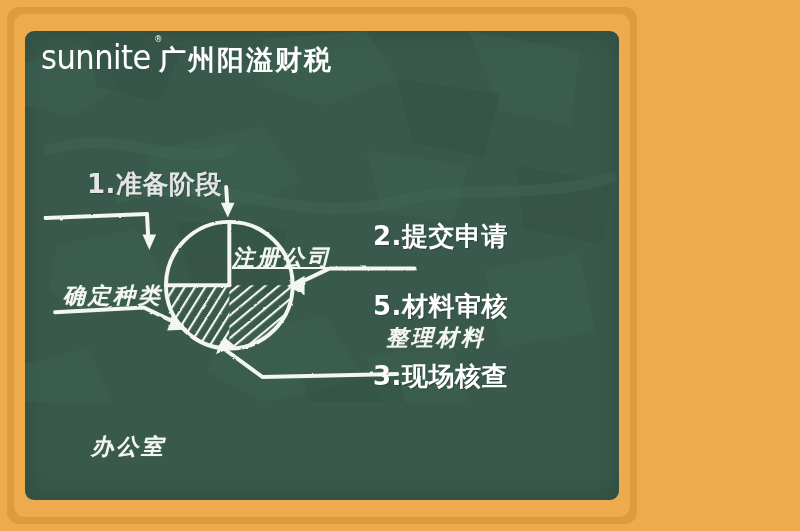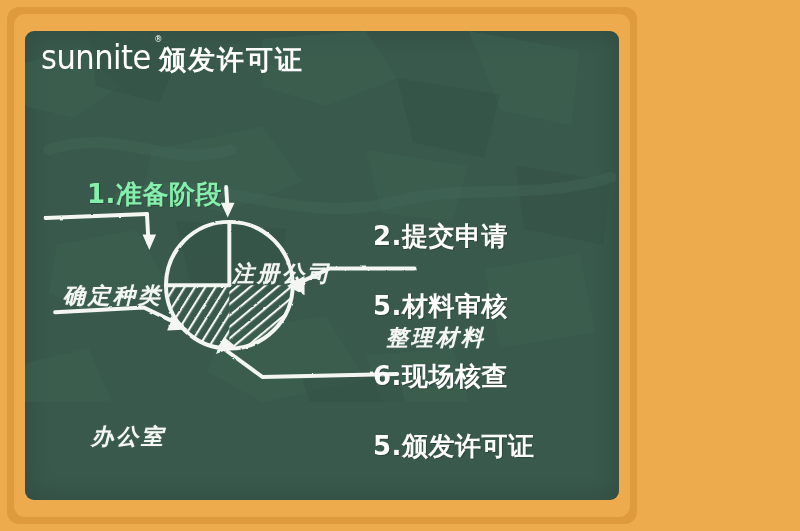--- a/index.html
+++ b/index.html
@@ -59,22 +59,22 @@
   .brand-cn{
     font-size:27px;line-height:34px;
     font-weight:700;
     color:#ffffff;
     letter-spacing:2px;
     font-family:"DejaVu Sans",sans-serif;
   }
 
   
   .heading-1{
-    position:absolute;left:62px;top:146px;
-    font-size:26px;font-weight:700;color:#86efac;
+    position:absolute;left:62px;top:136px;
+    font-size:26px;font-weight:700;color:#e5e5e5;
     letter-spacing:.5px;
     text-shadow:1px 1px 0 rgba(0,0,0,.22);
     font-family:"DejaVu Sans",sans-serif;
   }
 
   
   .steps{
     position:absolute;right:16px;top:188px;
     width:230px;
     display:flex;flex-direction:column;
@@ -95,24 +95,24 @@
     position:absolute;
     color:#f4f6f2;
     font-family:"DejaVu Serif",serif;
     font-weight:700;
     font-style:italic;
     font-size:22px;
     letter-spacing:3px;
     white-space:nowrap;
     text-shadow:0 0 1px rgba(255,255,255,.5);
   }
-  .c-zhuce{left:207px;top:228px;}
+  .c-zhuce{left:207px;top:212px;text-decoration:underline;}
   .c-queding{left:38px;top:250px;}
   .c-zhengli{left:361px;top:292px;}
-  .c-bangongshi{left:66px;top:391px;}
+  .c-bangongshi{left:66px;top:401px;}
   .c-xiaofang{left:305px;top:425px;}
 
   
   .draw{position:absolute;inset:0;pointer-events:none;}
 </style>
 </head>
 <body>
 
 <div id="stage">
 
@@ -146,21 +146,21 @@
         <path d="M120,210 C230,170 330,250 470,215 C560,192 640,215 740,185"></path>
         <path d="M30,150 C120,120 180,175 260,150"></path>
       </g>
     </svg>
 
     <div class="brand">
       <span class="brand-mark">
         <span>sunnite</span>
         <span class="brand-reg">®</span>
       </span>
-      <span class="brand-cn">颁发许可证</span>
+      <span class="brand-cn">广州阳溢财税</span>
     </div>
 
     <div class="heading-1">1.准备阶段</div>
 
     <svg class="draw" viewBox="0 0 750 469">
       <defs>
 
         <pattern id="hatchA" width="11" height="11" patternTransform="rotate(50)" patternUnits="userSpaceOnUse">
           <line x1="0" y1="0" x2="0" y2="11" stroke="#f4f6f2" stroke-width="5.5"></line>
         </pattern>
@@ -207,18 +207,17 @@
     </svg>
 
     <div class="chalk c-zhuce">注册公司</div>
     <div class="chalk c-queding">确定种类</div>
     <div class="chalk c-zhengli">整理材料</div>
     <div class="chalk c-bangongshi">办公室</div>
 
     <div class="steps">
       <div class="step">2.提交申请</div>
       <div class="step">5.材料审核</div>
-      <div class="step">6.现场核查</div>
-      <div class="step">5.颁发许可证</div>
+      <div class="step">3.现场核查</div>
     </div>
 
   </div>
 </div>
 
 </body></html>

